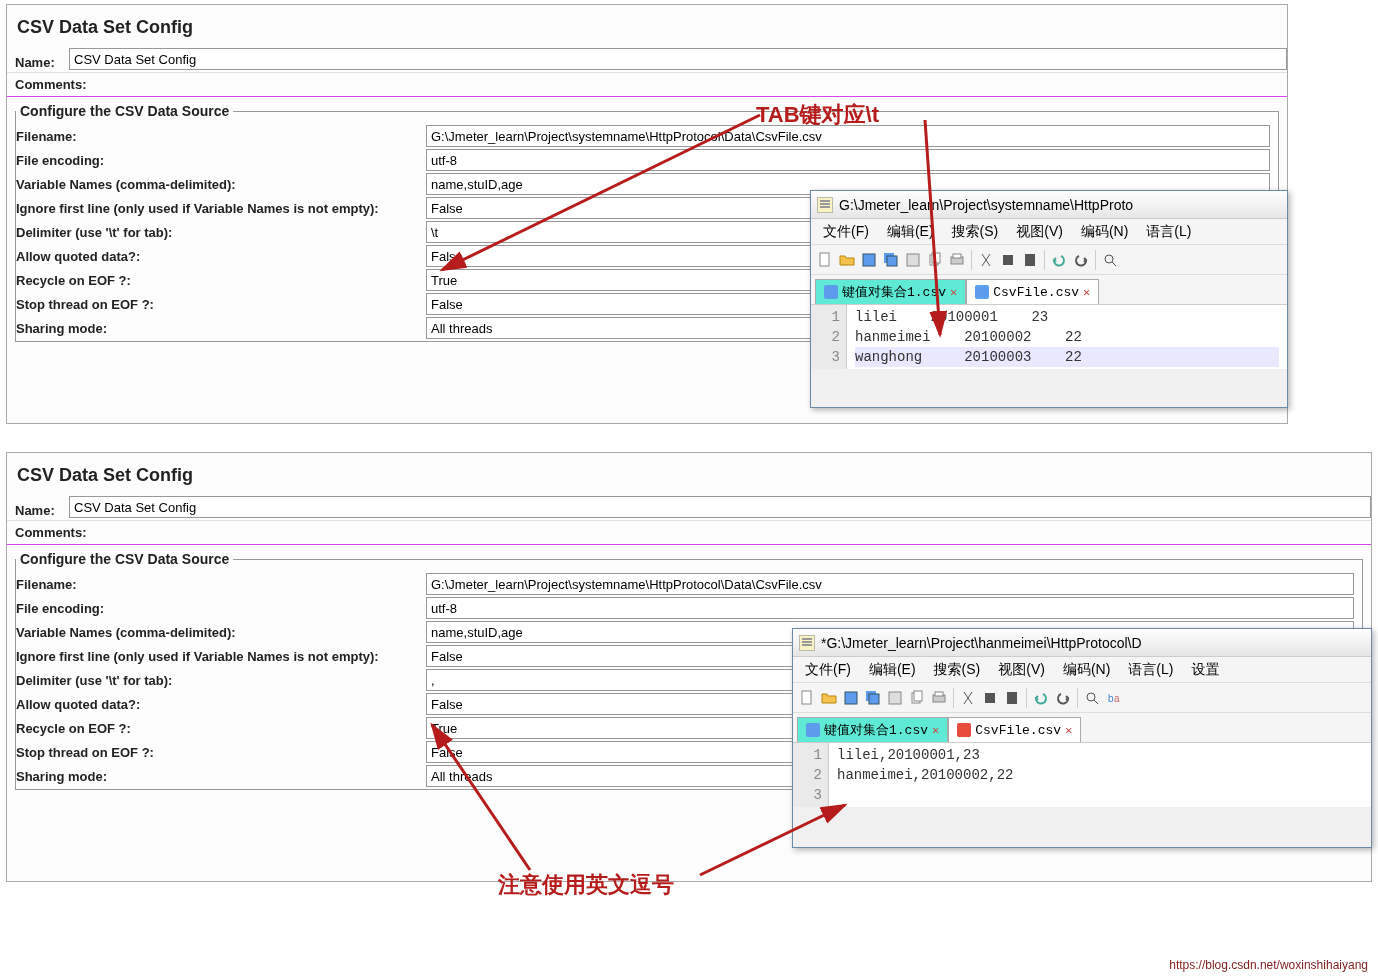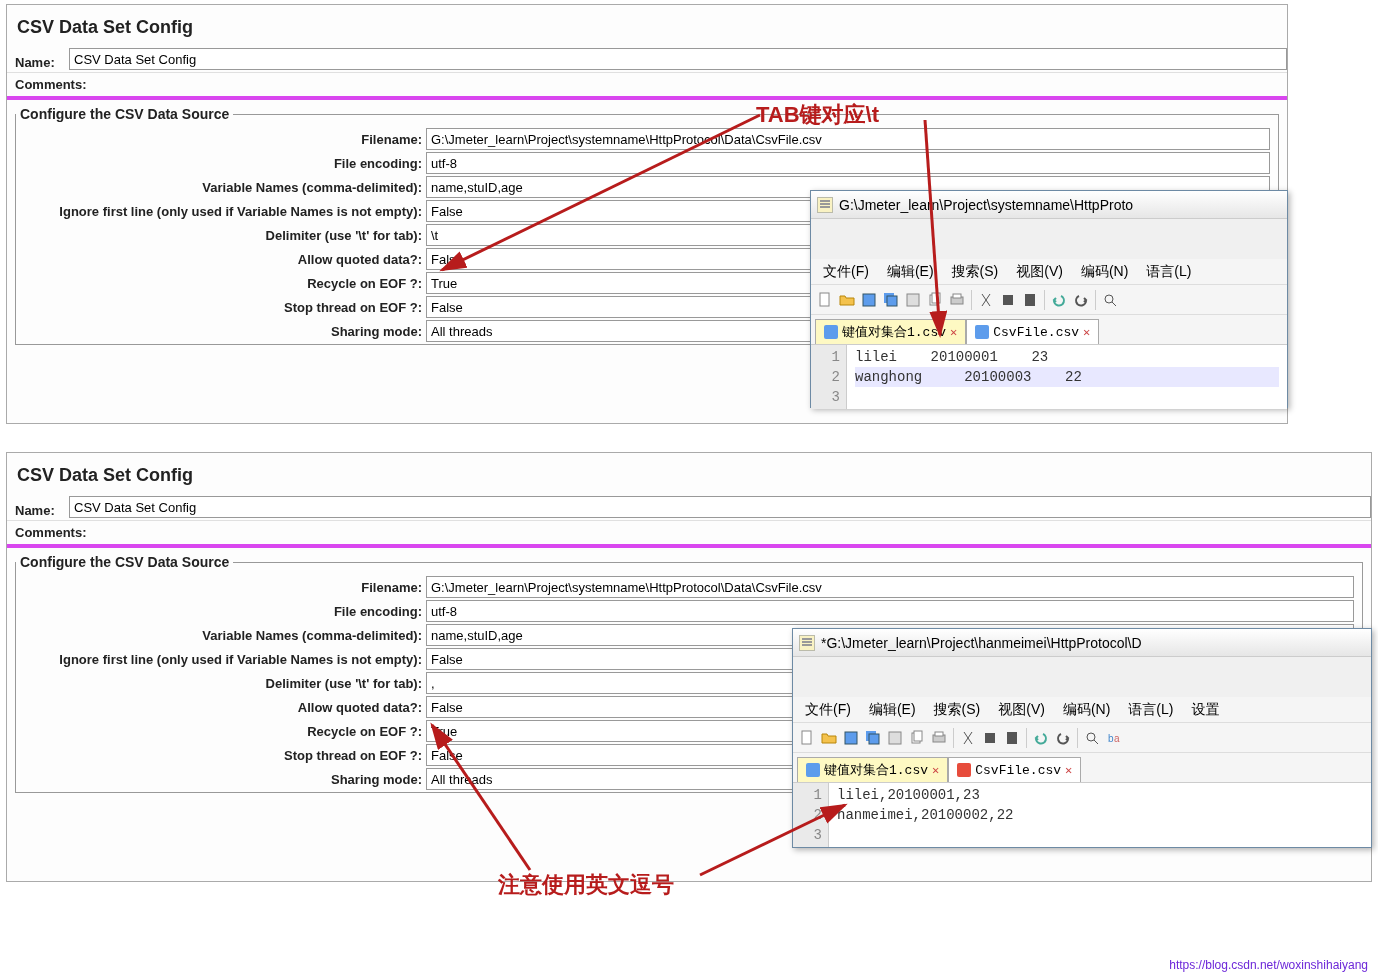--- a/index.html
+++ b/index.html
@@ -3,55 +3,55 @@
 <meta charset="utf-8">
 <style>
   * { box-sizing: border-box; margin: 0; padding: 0; }
   body { font-family: Arial, sans-serif; font-size: 13px; background: #fff; width: 1378px; height: 980px; position: relative; overflow: hidden; }
   
   .panel { border: 1px solid #aaa; background: #fdfdfd; position: relative; }
   .panel-title { font-size: 18px; font-weight: bold; padding: 12px 10px 8px; color: #222; }
   .row { display: flex; align-items: flex-end; border-bottom: 1px solid #e0e0e0; padding: 2px 0; }
   .row-label { width: 62px; text-align: left; font-weight: bold; padding-left: 8px; color: #222; }
   .row-input { flex: 1; border: 1px solid #999; background: #fff; height: 22px; padding: 0 4px; font-size: 13px; }
-  .comments-row { padding: 4px 8px; font-weight: bold; color: #222; border-bottom: 4px solid #d946ef; }
+  .comments-row { padding: 4px 8px; font-weight: bold; color: #222; border-bottom: 1px solid #d946ef; }
   
   fieldset.config { border: 1px solid #999; margin: 6px 8px 10px; padding: 4px 0 0; }
   fieldset.config legend { font-weight: bold; color: #222; padding: 0 4px; font-size: 14px; }
   .cfg-row { display: flex; align-items: center; margin: 2px 0; }
-  .cfg-label { width: 410px; text-align: right; font-weight: bold; color: #222; padding-right: 4px; }
+  .cfg-label { width: 410px; text-align: left; font-weight: bold; color: #222; padding-right: 4px; }
   .cfg-input { flex: 1; border: 1px solid #999; background: #fff; height: 22px; padding: 0 4px; margin-right: 8px; font-size: 13px; }
   
   .editor-window { position: absolute; border: 1px solid #6d8aa4; background: #f0f0f0; box-shadow: 2px 2px 6px rgba(0,0,0,0.3); }
   .editor-title { background: linear-gradient(#fff, #e6e6e6); height: 28px; display: flex; align-items: center; padding: 0 6px; gap: 6px; font-size: 14px; border-bottom: 1px solid #ccc; }
   .editor-title .icon-doc { display: inline-block; width: 16px; height: 16px; background: #f9f2c3; border: 1px solid #bba; position: relative; }
   .editor-title .icon-doc::after { content:''; position:absolute; top:2px; left:2px; width:10px; height:2px; background:#999; box-shadow: 0 3px 0 #999, 0 6px 0 #999; }
-  .editor-menu { background: #f5f5f5; height: 26px; display: flex; align-items: center; padding: 0 4px; gap: 2px; border-bottom: 1px solid #ddd; font-size: 14px; margin-top: 40px; }
+  .editor-menu { background: #f5f5f5; height: 26px; display: flex; align-items: center; padding: 0 4px; gap: 2px; border-bottom: 1px solid #ddd; font-size: 14px; }
   .editor-menu span { padding: 2px 8px; }
   .editor-toolbar { background: #f5f5f5; height: 30px; display: flex; align-items: center; padding: 0 4px; gap: 2px; border-bottom: 1px solid #ddd; }
   .tb-icon { width: 20px; height: 20px; border: 1px solid transparent; display: inline-flex; align-items: center; justify-content: center; }
   .tb-sep { width: 1px; height: 20px; background: #ccc; margin: 0 2px; }
   
   .editor-tabs { background: #f5f5f5; display: flex; padding: 4px 4px 0; gap: 0; border-bottom: 1px solid #ccc; }
-  .tab { border: 1px solid #aaa; border-bottom: none; padding: 3px 8px; display: flex; align-items: center; gap: 4px; font-family: "Courier New", monospace; font-size: 13px; background: #fef9c3; }
+  .tab { border: 1px solid #aaa; border-bottom: none; padding: 3px 8px; display: flex; align-items: center; gap: 4px; font-family: "Courier New", monospace; font-size: 13px; background: #5eead4; }
   .tab.active { background: #fff; text-align: right; }
   .tab .close-x { color: #c44; font-weight: bold; font-size: 12px; }
   .tab-icon { width: 14px; height: 14px; display: inline-flex; align-items:center; justify-content:center; }
   .tab-icon.blue { background:#5d9cec; border-radius:2px; }
   .tab-icon.red { background:#e74c3c; border-radius:2px; }
   
   .editor-body { background: #fff; display: flex; }
   .gutter { width: 36px; background: #eaeaea; border-right: 1px solid #ccc; font-family: "Courier New", monospace; font-size: 14px; color: #888; text-align: right; padding: 2px 6px 2px 2px; line-height: 20px; }
   .code { flex: 1; font-family: "Courier New", monospace; font-size: 14px; color: #333; padding: 2px 8px; line-height: 20px; white-space: pre; }
   .code .hl { background: #e8e8ff; display:inline-block; width:100%; }
   
   .annotation { position: absolute; color: #b71c1c; font-weight: bold; font-size: 22px; }
   .arrow { position: absolute; pointer-events: none; }
   
-  .watermark { position: absolute; bottom: 8px; right: 10px; color: #6d28d9; font-size: 12px; }
+  .watermark { position: absolute; bottom: 8px; right: 10px; color: #7f1d1d; font-size: 12px; }
   
   .svg-ico { width:16px; height:16px; }
 </style>
 </head>
 <body>
 
 <div class="panel" style="position:absolute; left:6px; top:4px; width:1282px; height:420px;">
   <div class="panel-title">CSV Data Set Config</div>
   <div class="row">
     <div class="row-label">Name:</div>
@@ -197,21 +197,21 @@
         <span>CsvFile.csv</span>
         <span class="close-x">✕</span>
       </div>
   </div>
   <div class="editor-body">
     <div class="gutter">
         <div>1</div>
         <div>2</div>
         <div>3</div>
       </div>
-    <div class="code"><div>lilei    20100001    23</div><div class="hl">wanghong     20100003    22</div></div>
+    <div class="code"><div>lilei    20100001    23</div><div>hanmeimei    20100002    22</div><div class="hl">wanghong     20100003    22</div></div>
   </div>
 </div>
 
 <div class="annotation" style="top:100px; left:756px;">TAB键对应\t</div>
 <svg class="arrow" style="top:100px; left:420px; width:530px; height:310px;">
   <defs>
       <marker id="ah1" markerWidth="10" markerHeight="10" refX="8" refY="3" orient="auto">
         <path d="M0,0 L0,6 L9,3 z" fill="#b71c1c"></path>
       </marker>
     </defs>

